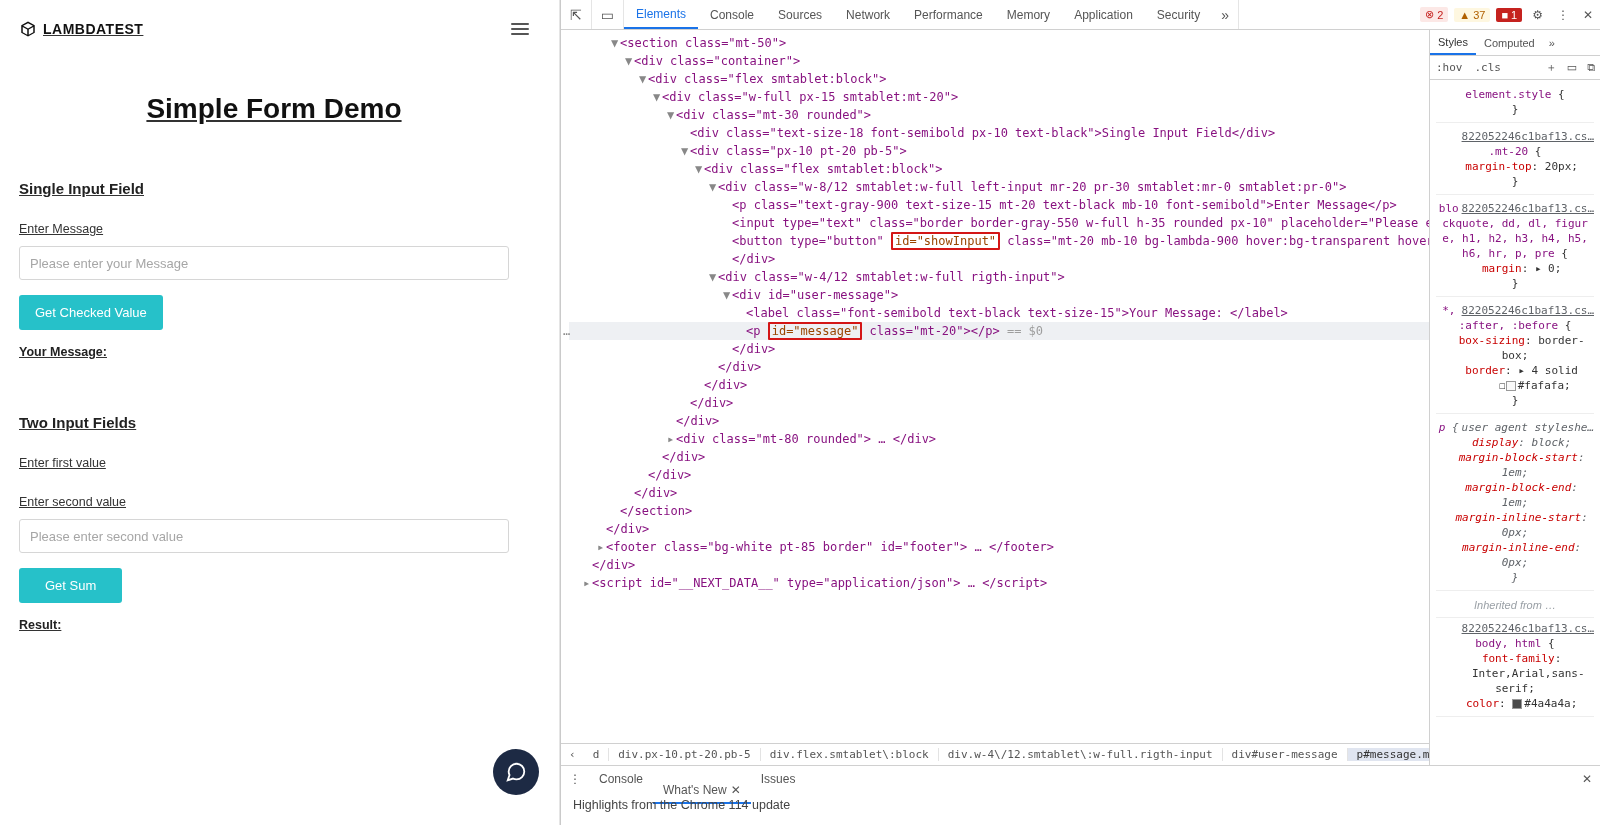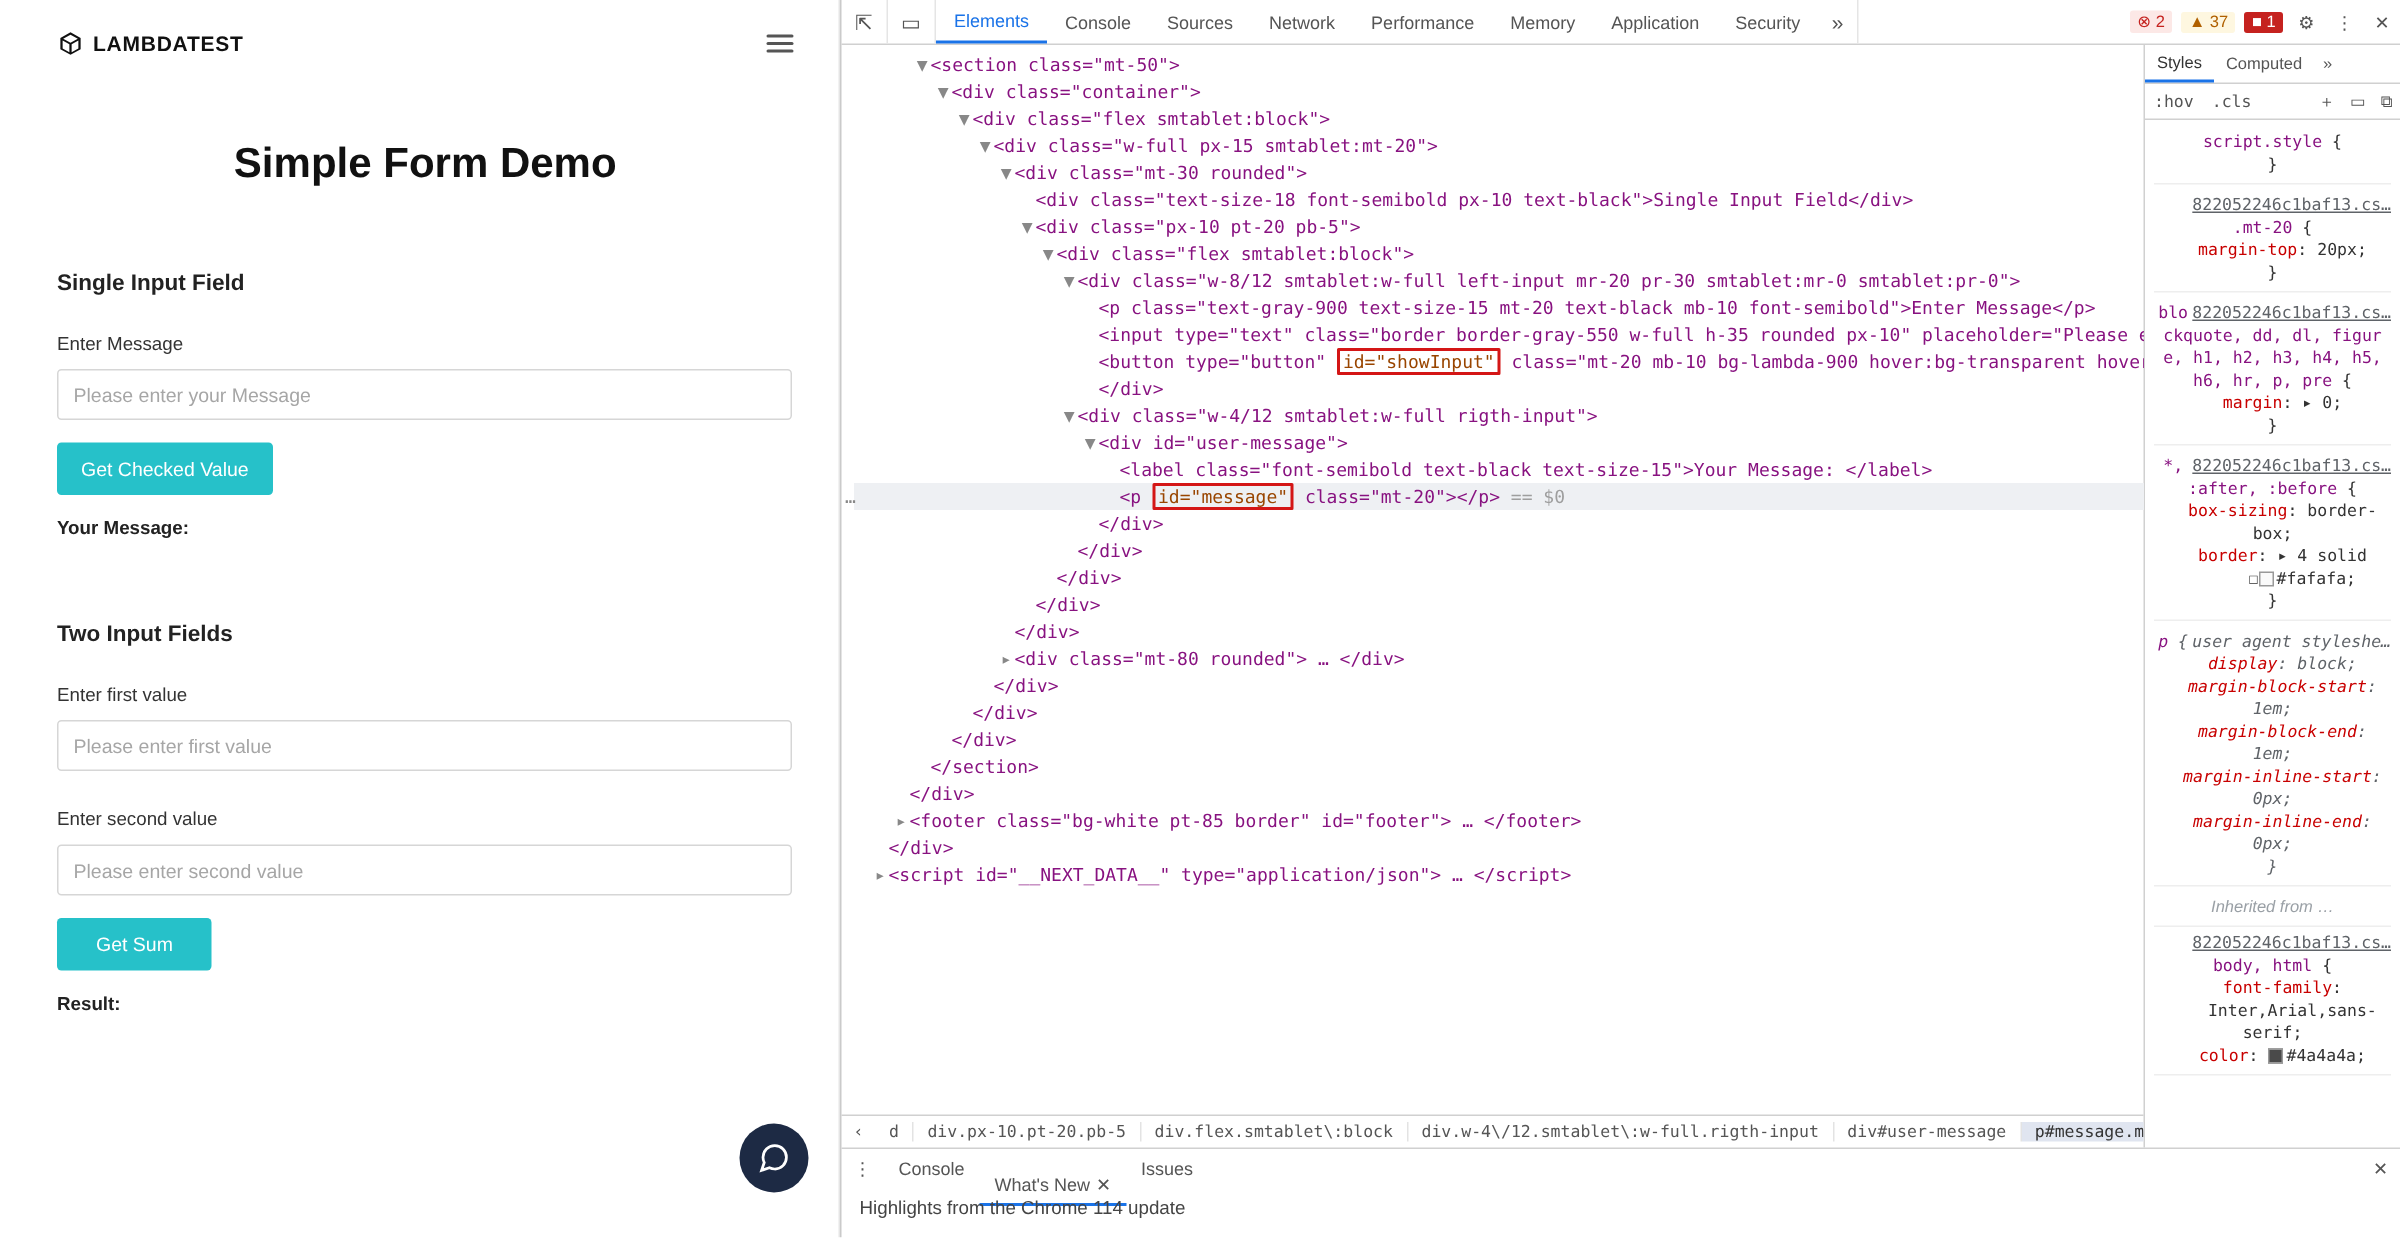--- a/index.html
+++ b/index.html
@@ -3,21 +3,21 @@
 <meta charset="utf-8">
 <style>
 * { box-sizing: border-box; margin: 0; padding: 0; }
 body { font-family: Arial, Helvetica, sans-serif; font-size: 13px; color: #333; background: #fff; height: 825px; width: 1600px; overflow: hidden; }
 
 .app { display: flex; height: 100%; }
 
 
 .page { width: 560px; flex: 0 0 560px; border-right: 1px solid #e5e5e5; position: relative; overflow-y: auto; }
 .page-scroll-area { height: 100%; overflow-y: auto; }
-.page-inner { padding: 20px 30px 30px 38px; }
+.page-inner { padding: 20px 30px 30px 19px; text-decoration: underline; }
 .topbar { display: flex; justify-content: space-between; align-items: center; }
 .brand { display: flex; align-items: center; gap: 6px; font-weight: 700; letter-spacing: .5px; color: #111; font-size: 14px; }
 .brand svg { width: 18px; height: 18px; }
 .hamburger { display: flex; flex-direction: column; gap: 3px; cursor: pointer; }
 .hamburger span { width: 18px; height: 2px; background: #555; border-radius: 1px; }
 .page-title { text-align: center; font-size: 28px; font-weight: 700; margin-top: 55px; color: #111; }
 .section-title { font-size: 15px; font-weight: 700; margin-top: 55px; color: #222; }
 .field-label { font-size: 12.5px; margin-top: 25px; color: #333; }
 .textinput { width: 100%; max-width: 490px; border: 1px solid #d6d6d6; border-radius: 3px; height: 34px; padding: 0 10px; margin-top: 10px; font-size: 13px; color: #444; }
 .textinput::placeholder { color: #a6a6a6; }
@@ -118,21 +118,20 @@
         <h1 class="page-title">Simple Form Demo</h1>
 
         <div class="section-title">Single Input Field</div>
         <div class="field-label">Enter Message</div>
         <input class="textinput" placeholder="Please enter your Message" style="">
         <div><button class="btn">Get Checked Value</button></div>
         <div class="kv">Your Message:</div>
 
         <div class="section-title">Two Input Fields</div>
         <div class="field-label">Enter first value</div>
-        <input class="textinput" placeholder="Please enter first value" style="">
         <div class="field-label">Enter second value</div>
         <input class="textinput" placeholder="Please enter second value" style="">
         <div><button class="btn" style="padding-left:26px;padding-right:26px">Get Sum</button></div>
         <div class="kv">Result:</div>
         <div style="height:60px"></div>
       </div>
     </div>
     <div class="chat-bubble">
       <svg width="22" height="22" viewBox="0 0 24 24" stroke-width="2">
           <path d="M21 11.5a8.38 8.38 0 0 1-8.5 8.5 8.5 8.5 0 0 1-3.8-.9L3 21l1.9-5.7A8.38 8.38 0 0 1 4 11.5 8.5 8.5 0 0 1 12.5 3 8.38 8.38 0 0 1 21 11.5z"></path>
@@ -222,21 +221,21 @@
           <span class="pill">:hov</span>
           <span class="pill">.cls</span>
           <span class="grow"></span>
           <span class="sicon">＋</span>
           <span class="sicon">▭</span>
           <span class="sicon">⧉</span>
         </div>
         <div class="styles-body">
 
 <div class="rule">
-  <span class="sel-txt">script.style</span> {<br>}
+  <span class="sel-txt">element.style</span> {<br>}
 </div>
 
 <div class="rule">
   <span class="src-link">822052246c1baf13.cs…</span>
   <span class="sel-txt">.mt-20</span> {<br>
   &nbsp;&nbsp;<span class="prop-n">margin-top</span>: <span class="prop-vl">20px</span>;<br>}
 </div>
 
 <div class="rule">
   <span class="src-link">822052246c1baf13.cs…</span>

